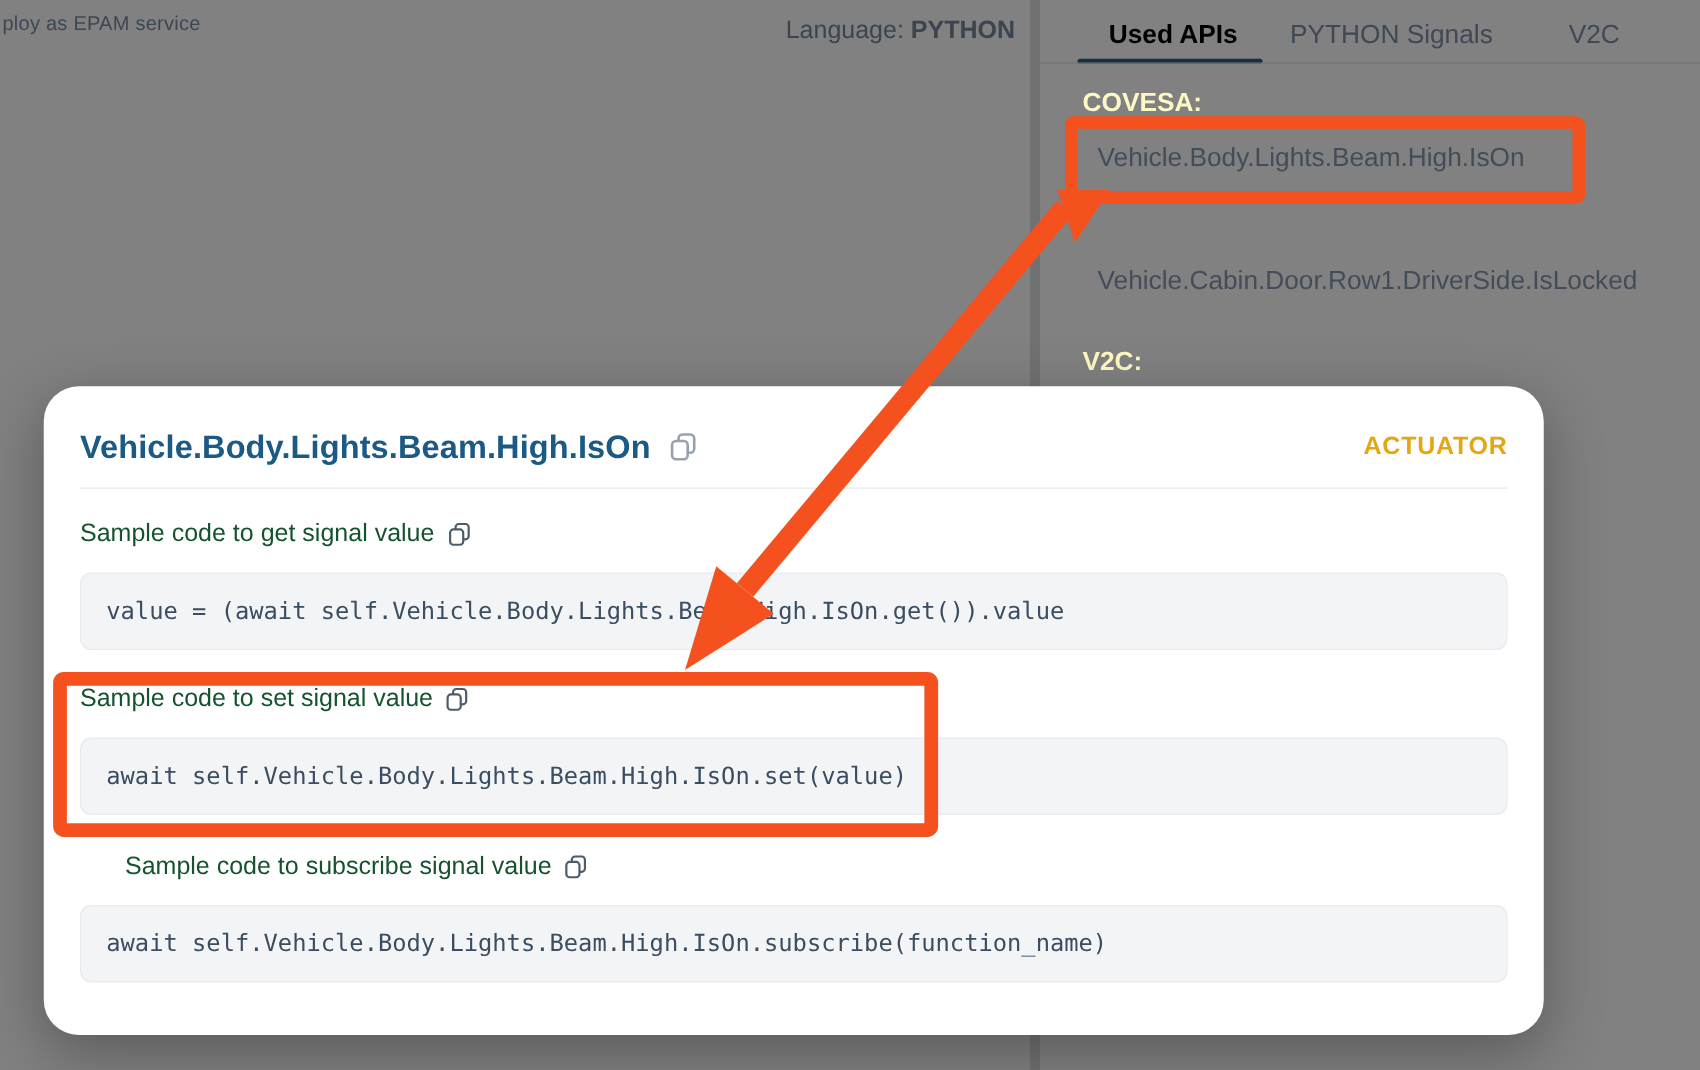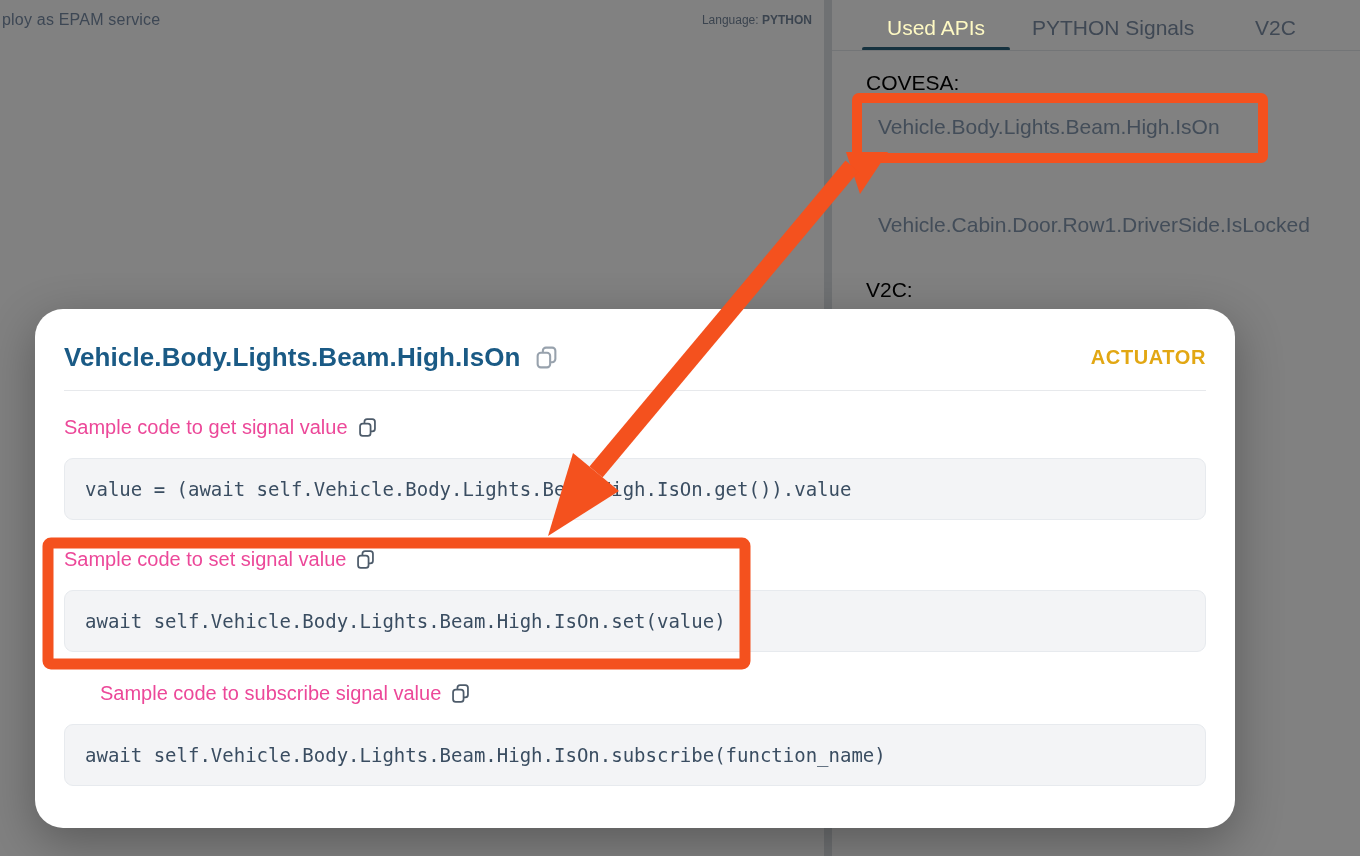--- a/index.html
+++ b/index.html
@@ -13,31 +13,31 @@
 
   
   .backdrop {
     position: absolute; inset: 0;
     background: #818181;
     z-index: 1;
   }
   .abs { position: absolute; }
 
   .hdr-action { left: 2px; top: 11px; font-size: 16px; color: #3d4754; letter-spacing: 0.2px; }
-  .hdr-lang   { left: 560px; top: 13px; width: 252px; text-align: right; font-size: 12px; color: #3b444f; }
+  .hdr-lang   { left: 560px; top: 13px; width: 252px; text-align: right; font-size: 20px; color: #3b444f; }
   .hdr-lang b { font-weight: 700; }
 
   .v-divider  { left: 824px; top: 0; width: 8px; height: 856px; background: #6f7173; }
 
   .tab { top: 16px; font-size: 21px; color: #3f4854; }
-  .tab.active { color: #fef9c3; font-weight: 400; }
+  .tab.active { color: #000000; font-weight: 700; }
   .tab-underline { left: 862px; top: 47px; width: 148px; height: 4px; background: #16323f; border-radius: 2px; }
   .tabs-rule { left: 832px; top: 50px; width: 528px; height: 1px; background: #737577; }
 
-  .panel-heading { left: 866px; font-size: 21px; font-weight: 400; color: #000000; }
+  .panel-heading { left: 866px; font-size: 21px; font-weight: 700; color: #fef9c3; }
   .signal-item   { left: 878px; font-size: 21px; color: #434d59; }
 
   .editor-frag { left: 2px; font-family: "DejaVu Sans Mono", monospace; font-size: 21px; color: #0d1b2e; white-space: pre; }
   .editor-frag .paren { color: #1d3f7a; }
   .editor-frag.bottom { color: #20252e; }
 
   
   .modal {
     position: absolute; left: 35px; top: 309px;
     width: 1200px; height: 519px;
@@ -46,21 +46,21 @@
     z-index: 20; padding: 0 29px;
   }
   .modal-title-row { display: flex; align-items: center; padding-top: 33px; }
   .modal-title { font-size: 26px; font-weight: 700; color: #1a5a85; letter-spacing: 0.1px; }
   .title-copy { margin-left: 13px; color: #98a2ad; display: inline-flex; cursor: pointer; }
   .type-badge { margin-left: auto; font-size: 20px; font-weight: 700; color: #e2a713; letter-spacing: 0.6px; }
   .modal-rule { height: 1px; background: #e7e9ec; margin-top: 17px; }
 
   .sec-label {
     display: flex; align-items: center; gap: 9px;
-    font-size: 20px; color: #ec4899; height: 24px;
+    font-size: 20px; color: #14532d; height: 24px;
   }
   .sec-label .copy { color: #4d5b6a; display: inline-flex; cursor: pointer; }
   .mt-get  { margin-top: 24px; }
   .mt-set  { margin-top: 27px; }
   .mt-sub  { margin-top: 29px; margin-left: 36px; }
 
   .code-block {
     margin-top: 19px; height: 62px; width: 1142px;
     background: #f3f4f6; border: 1px solid #e7eaee; border-radius: 9px;
     display: flex; align-items: center; padding: 0 20px;

